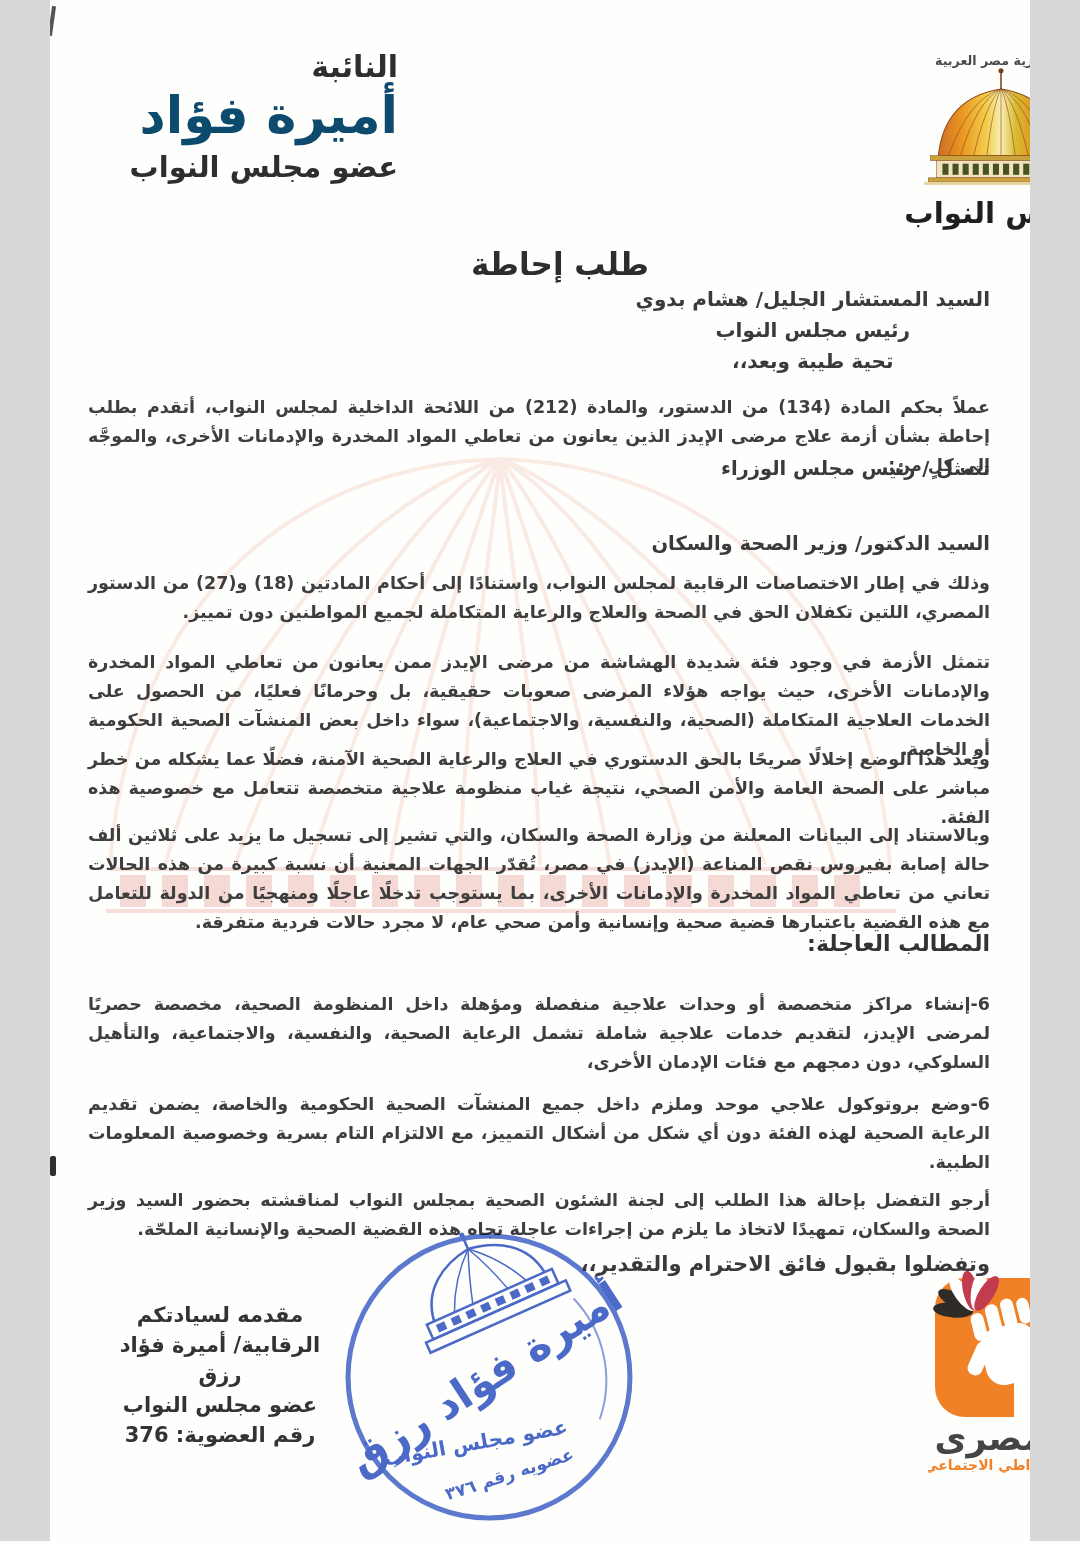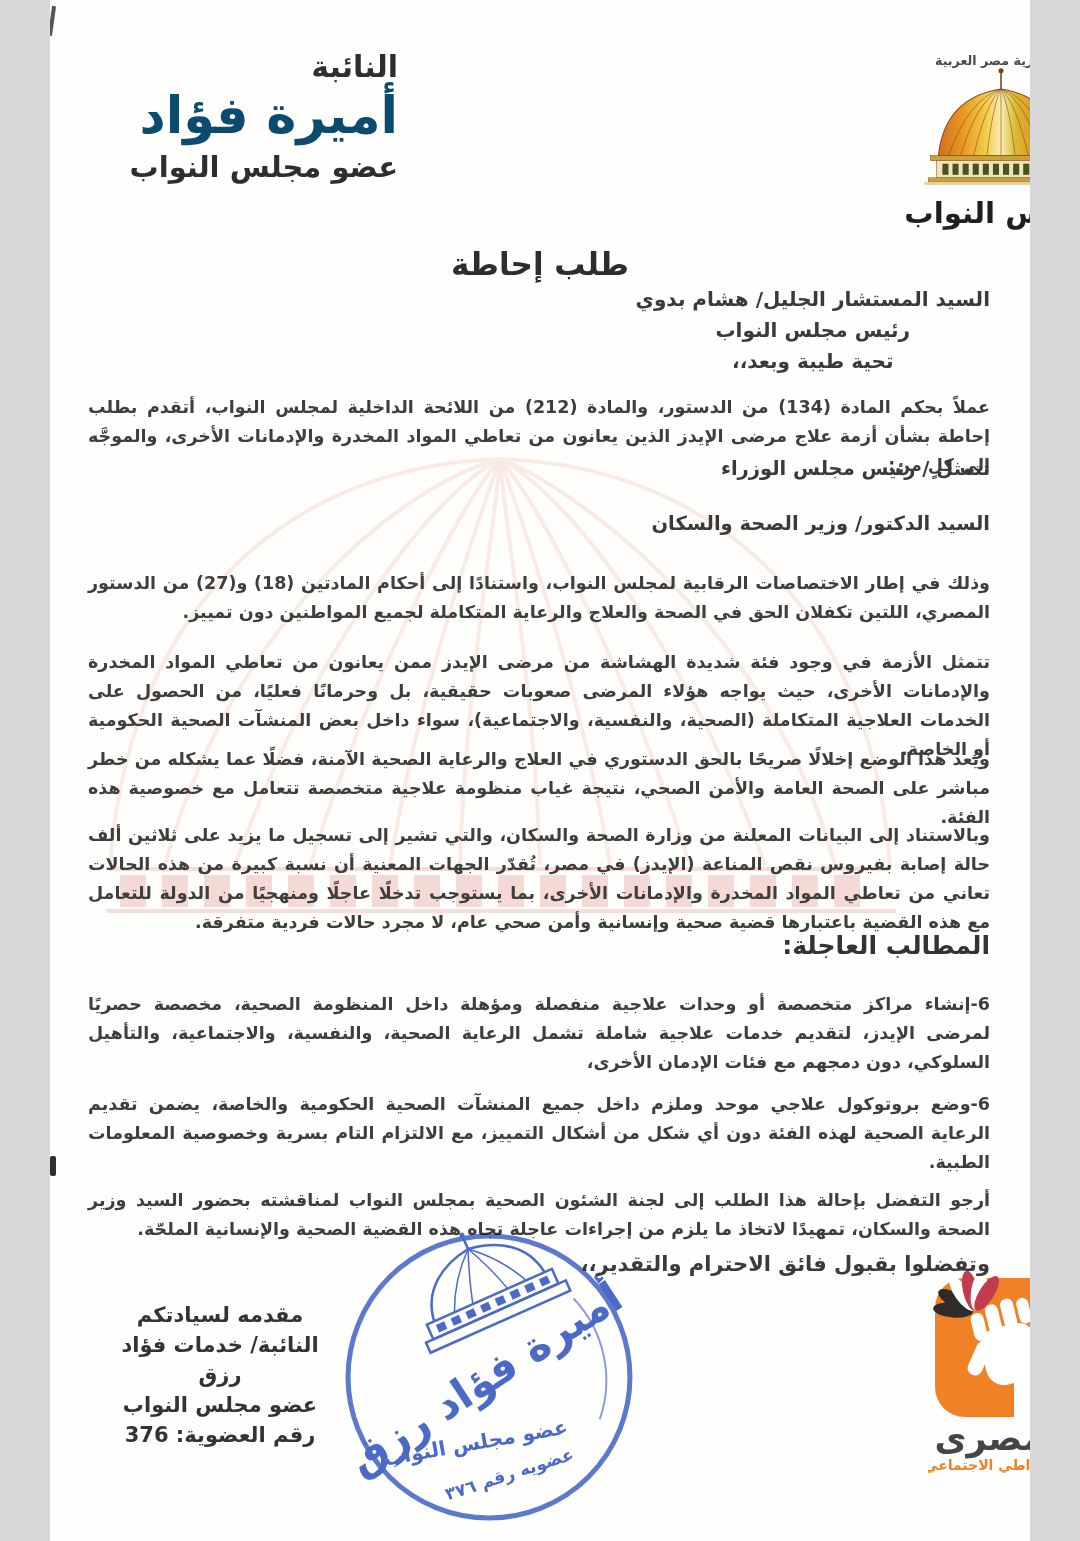--- a/index.html
+++ b/index.html
@@ -9,34 +9,34 @@
     font-family:"DejaVu Sans","Liberation Sans",sans-serif;color:#3c3c3c;
   }
   svg text{font-family:"DejaVu Sans","Liberation Sans",sans-serif;}
   
   .name-block{position:absolute;top:52px;left:62px;width:286px;text-align:right;line-height:1;}
   .member-title{font-size:30px;font-weight:bold;color:#2e2e2e;}
   .member-name{font-size:51px;font-weight:bold;color:#0c4a6e;margin-top:8px;letter-spacing:1px;white-space:nowrap;}
   .member-role{font-size:29px;font-weight:bold;color:#2e2e2e;margin-top:12px;white-space:nowrap;}
   .parl-logo{position:absolute;top:46px;left:850px;width:202px;height:198px;}
   
-  .doc-title{position:absolute;top:246px;left:0;width:100%;text-align:center;font-size:31px;font-weight:bold;color:#2d2d2d;}
+  .doc-title{position:absolute;top:246px;left:0;width:100%;text-align:center;font-size:31px;font-weight:bold;color:#2d2d2d;padding-left:20px;}
   .addressee{position:absolute;top:284px;right:40px;text-align:center;font-size:20px;font-weight:bold;line-height:31px;color:#3a3a3a;}
   
   .para{position:absolute;right:40px;left:38px;text-align:justify;text-align-last:right;
         font-size:17.5px;font-weight:bold;line-height:29px;color:#3e3e3e;}
   .p-legal{top:375px;}
   .addr-line{position:absolute;right:40px;font-size:19.5px;font-weight:bold;color:#3a3a3a;}
   .addr-pm{top:457px;}
-  .addr-min{top:512px;}
+  .addr-min{top:532px;}
   .p-context{top:551px;}
   .p-problem{top:630px;}
   .p-violation{top:727px;}
   .p-stats{top:803px;}
-  .demands-heading{position:absolute;top:931px;right:40px;font-size:25px;font-weight:bold;color:#333;}
+  .demands-heading{position:absolute;top:931px;right:40px;font-size:22px;font-weight:bold;color:#333;}
   .p-demand1{top:972px;}
   .p-demand2{top:1072px;}
   .p-closing{top:1168px;}
   .compliments{position:absolute;top:1252px;left:121px;right:40px;text-align:right;
                font-size:21px;font-weight:bold;color:#3a3a3a;z-index:3;}
   
   .signature{position:absolute;top:1300px;left:52px;width:236px;text-align:center;
              font-size:21px;font-weight:bold;line-height:30px;color:#333;}
   .stamp{position:absolute;top:1228px;left:290px;width:298px;height:298px;z-index:2;
          opacity:.93;mix-blend-mode:multiply;}
@@ -163,21 +163,21 @@
     <p class="para p-violation">ويُعد هذا الوضع إخلالًا صريحًا بالحق الدستوري في العلاج والرعاية الصحية الآمنة، فضلًا عما يشكله من خطر مباشر على الصحة العامة والأمن الصحي، نتيجة غياب منظومة علاجية متخصصة تتعامل مع خصوصية هذه الفئة.</p>
     <p class="para p-stats">وبالاستناد إلى البيانات المعلنة من وزارة الصحة والسكان، والتي تشير إلى تسجيل ما يزيد على ثلاثين ألف حالة إصابة بفيروس نقص المناعة (الإيدز) في مصر، تُقدّر الجهات المعنية أن نسبة كبيرة من هذه الحالات تعاني من تعاطي المواد المخدرة والإدمانات الأخرى، بما يستوجب تدخلًا عاجلًا ومنهجيًا من الدولة للتعامل مع هذه القضية باعتبارها قضية صحية وإنسانية وأمن صحي عام، لا مجرد حالات فردية متفرقة.</p>
     <div class="demands-heading">المطالب العاجلة:</div>
     <p class="para p-demand1">6-إنشاء مراكز متخصصة أو وحدات علاجية منفصلة ومؤهلة داخل المنظومة الصحية، مخصصة حصريًا لمرضى الإيدز، لتقديم خدمات علاجية شاملة تشمل الرعاية الصحية، والنفسية، والاجتماعية، والتأهيل السلوكي، دون دمجهم مع فئات الإدمان الأخرى،</p>
     <p class="para p-demand2">6-وضع بروتوكول علاجي موحد وملزم داخل جميع المنشآت الصحية الحكومية والخاصة، يضمن تقديم الرعاية الصحية لهذه الفئة دون أي شكل من أشكال التمييز، مع الالتزام التام بسرية وخصوصية المعلومات الطبية.</p>
     <p class="para p-closing">أرجو التفضل بإحالة هذا الطلب إلى لجنة الشئون الصحية بمجلس النواب لمناقشته بحضور السيد وزير الصحة والسكان، تمهيدًا لاتخاذ ما يلزم من إجراءات عاجلة تجاه هذه القضية الصحية والإنسانية الملحّة.</p>
     <div class="compliments">وتفضلوا بقبول فائق الاحترام والتقدير،،</div>
 
     <div class="signature">
       <div>مقدمه لسيادتكم</div>
-      <div>النائبة/ خدمات فؤاد رزق</div>
+      <div>الرقابية/ أميرة فؤاد رزق</div>
       <div>عضو مجلس النواب</div>
       <div>رقم العضوية: 376</div>
     </div>
 
     <svg class="stamp" viewBox="0 0 296 296">
       <g stroke="#3d5ec4" fill="none">
         <circle cx="148" cy="148" r="140" stroke-width="5" opacity="0.9"></circle>
         <path d="M232,70 A118,118 0 0 1 258,190" stroke-width="2" opacity="0.65"></path>
       </g>
       <g transform="translate(60,42) rotate(-24)" stroke="#3d5ec4" fill="none" stroke-width="2.5">

